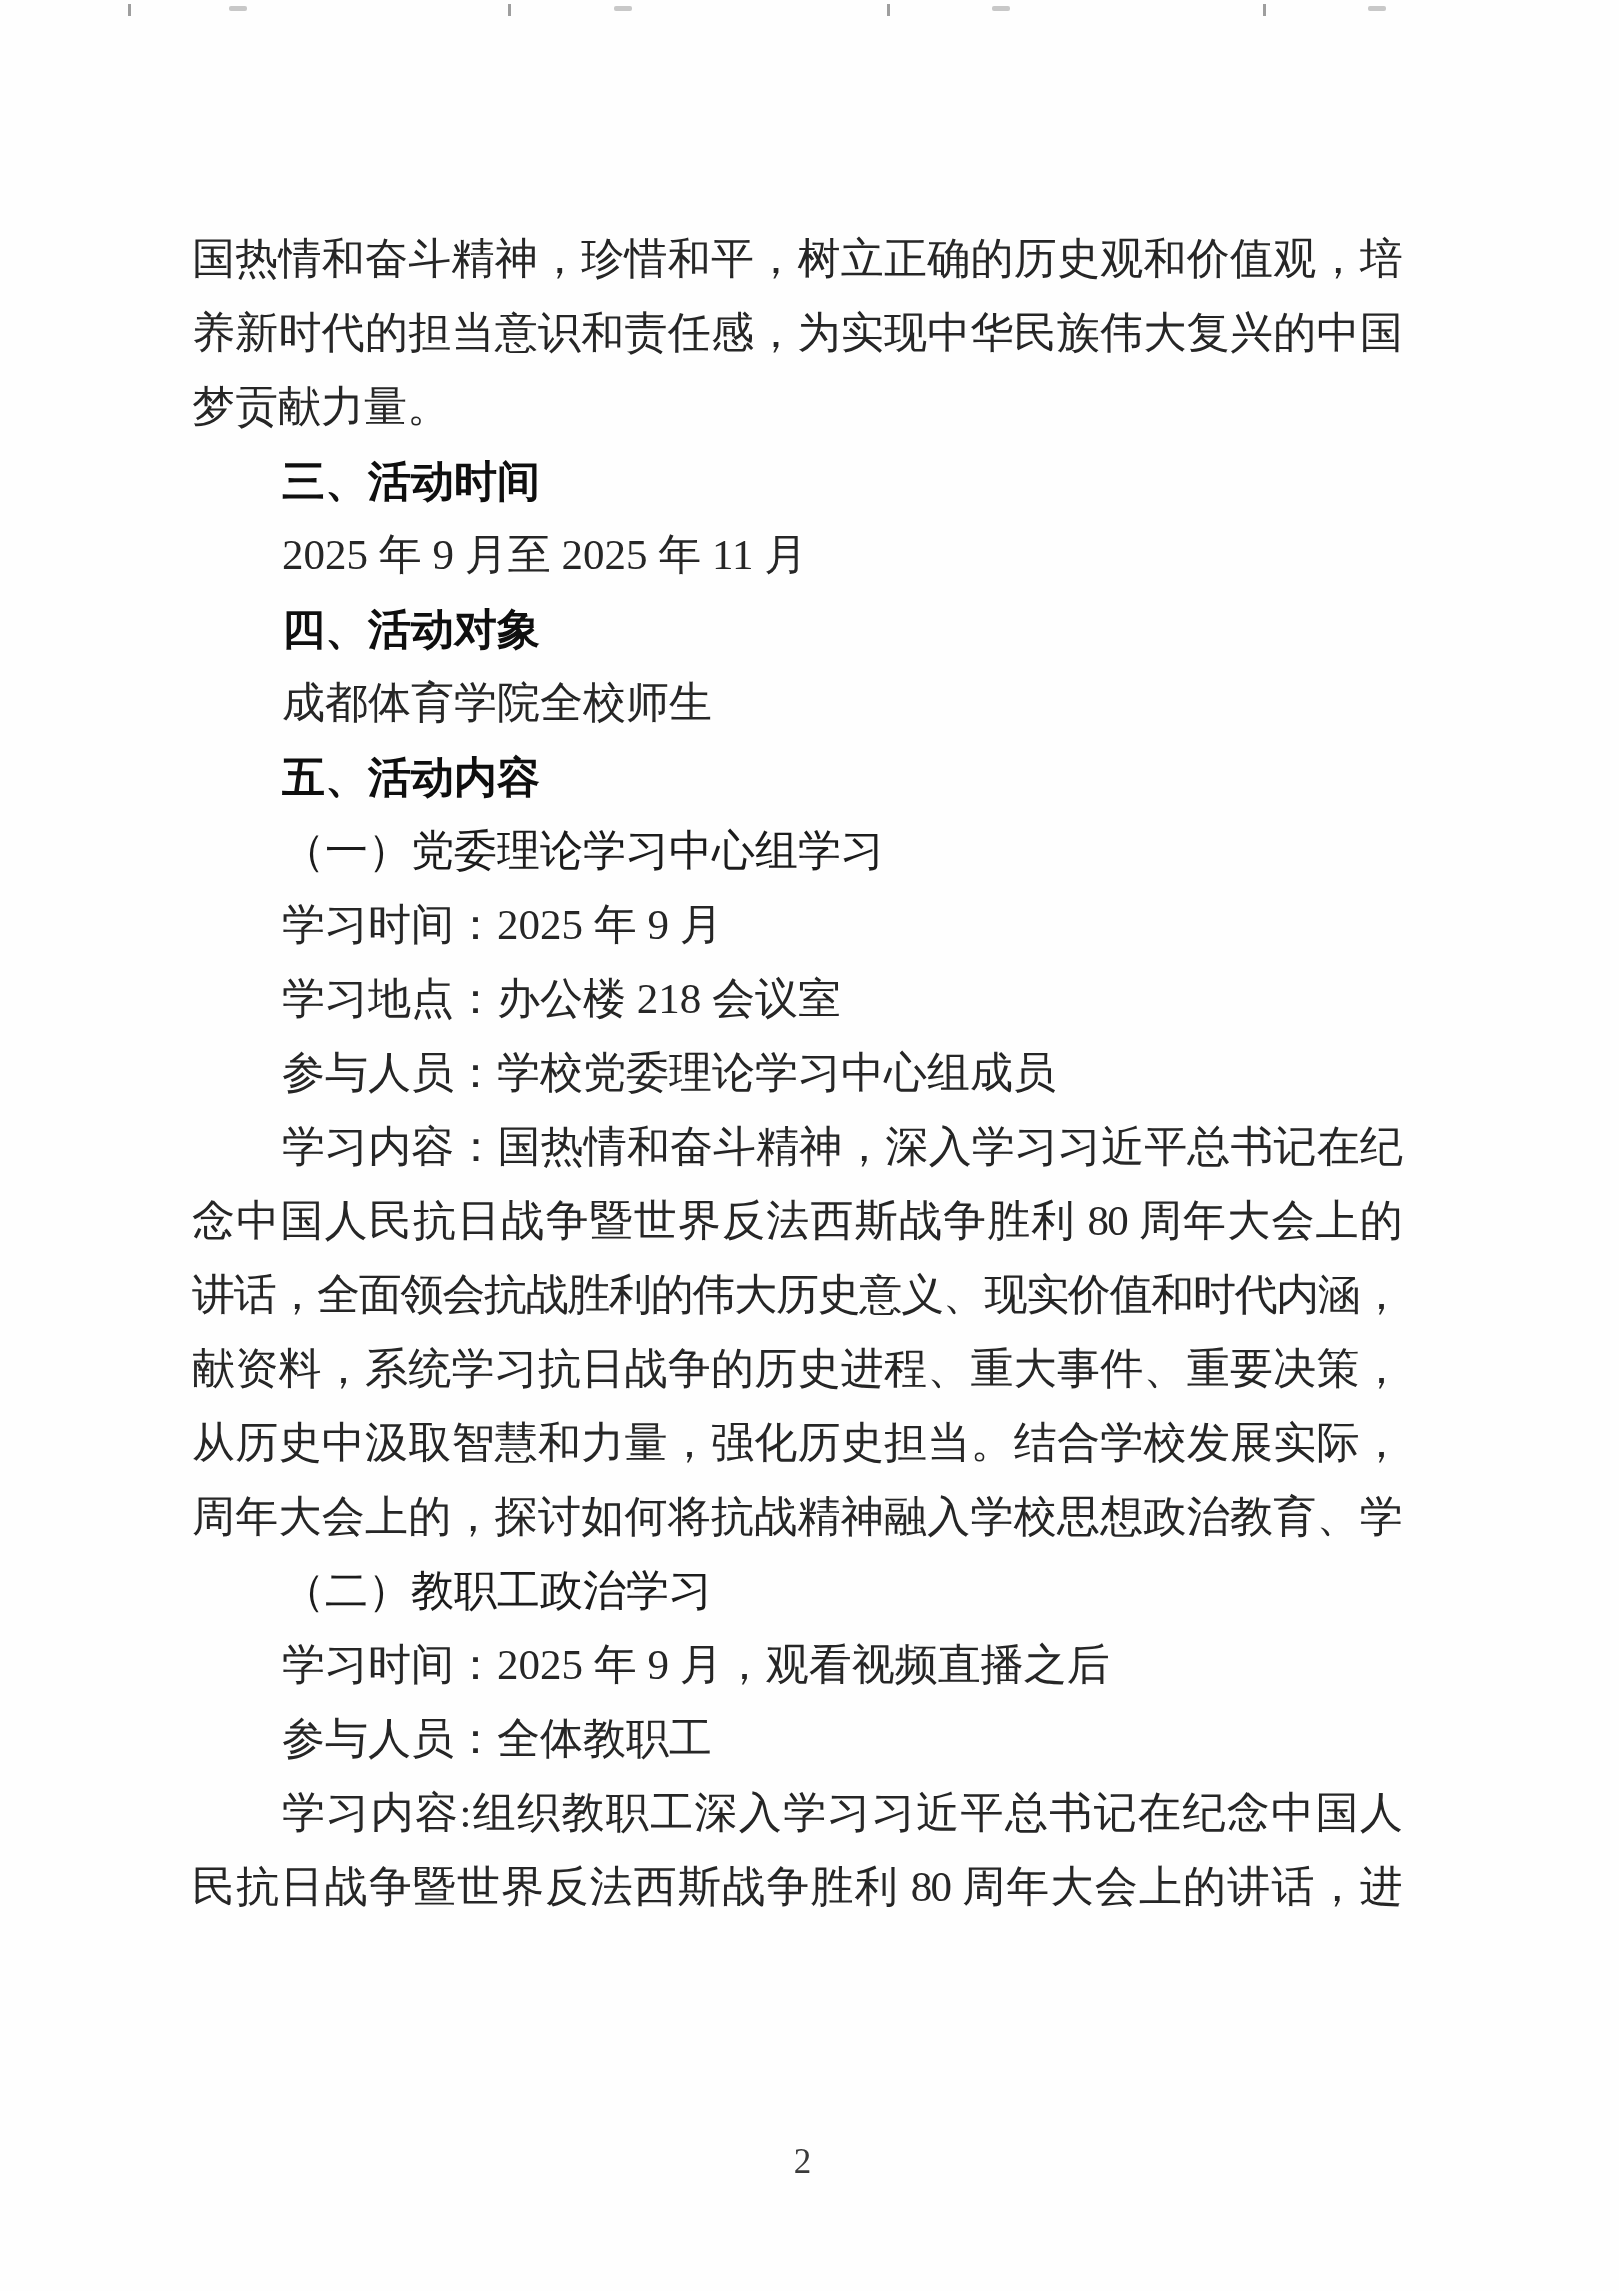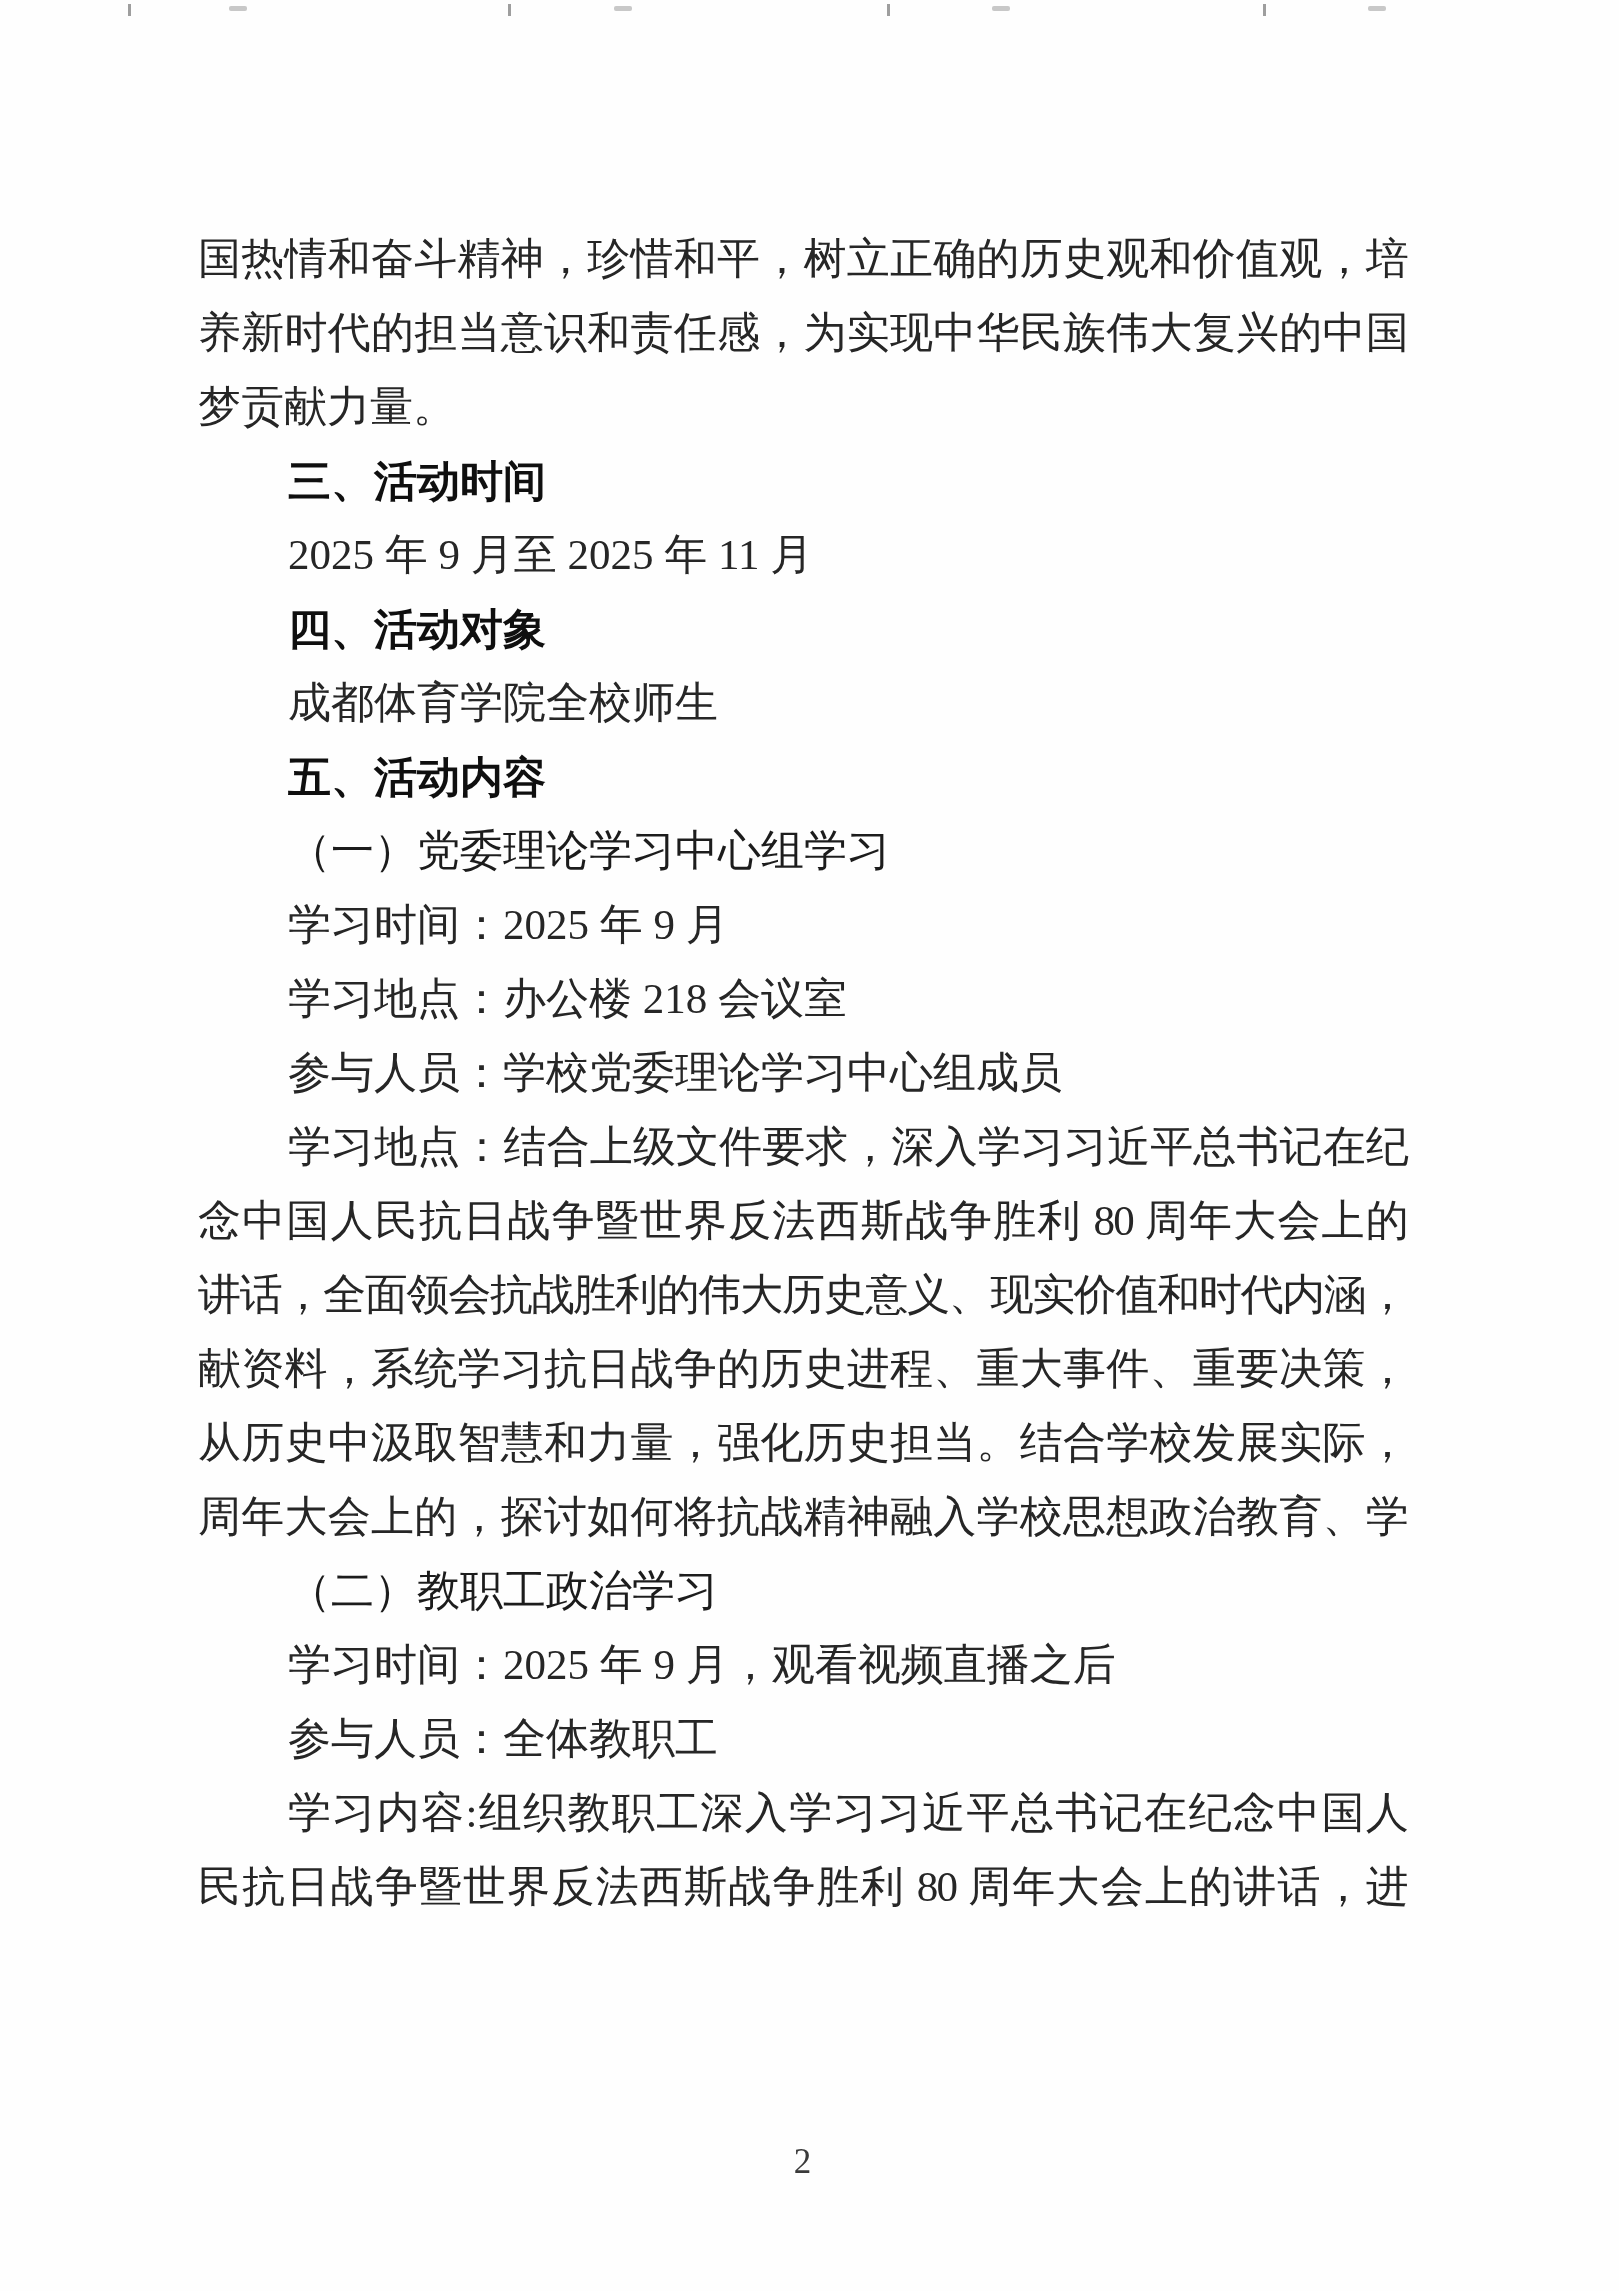--- a/index.html
+++ b/index.html
@@ -21,21 +21,21 @@
     background: #6a6a6a; opacity: 0.65;
   }
   .scan-dash {
     position: absolute; top: 5.9px;
     width: 17.6px; height: 4.9px;
     background: #9a9a9a; opacity: 0.55;
     border-radius: 2px;
   }
   .textblock {
     position: absolute;
-    left: 198px; top: 222px;
+    left: 192px; top: 222px;
     width: 1209px;
   }
   .line {
     font-size: 43px;
     height: 74px;
     line-height: 74px;
     color: #262626;
     white-space: nowrap;
   }
   .justify {
@@ -83,21 +83,21 @@
     <div class="line">梦贡献力量。</div>
     <div class="line heading indent">三、活动时间</div>
     <div class="line indent">2025 年 9 月至 2025 年 11 月</div>
     <div class="line heading indent">四、活动对象</div>
     <div class="line indent">成都体育学院全校师生</div>
     <div class="line heading indent">五、活动内容</div>
     <div class="line subhead indent">（一）党委理论学习中心组学习</div>
     <div class="line indent">学习时间：2025 年 9 月</div>
     <div class="line indent">学习地点：办公楼 218 会议室</div>
     <div class="line indent">参与人员：学校党委理论学习中心组成员</div>
-    <div class="line justify indent">学习地点：结合上级文件要求，深入学习习近平总书记在纪</div>
+    <div class="line justify indent">学习内容：国热情和奋斗精神，深入学习习近平总书记在纪</div>
     <div class="line justify">念中国人民抗日战争暨世界反法西斯战争胜利 80 周年大会上的</div>
     <div class="line justify">讲话，全面领会抗战胜利的伟大历史意义、现实价值和时代内涵，</div>
     <div class="line justify">献资料，系统学习抗日战争的历史进程、重大事件、重要决策，</div>
     <div class="line justify">从历史中汲取智慧和力量，强化历史担当。结合学校发展实际，</div>
     <div class="line justify">周年大会上的，探讨如何将抗战精神融入学校思想政治教育、学</div>
     <div class="line subhead indent">（二）教职工政治学习</div>
     <div class="line indent">学习时间：2025 年 9 月，观看视频直播之后</div>
     <div class="line indent">参与人员：全体教职工</div>
     <div class="line justify indent">学习内容:组织教职工深入学习习近平总书记在纪念中国人</div>
     <div class="line justify">民抗日战争暨世界反法西斯战争胜利 80 周年大会上的讲话，进</div>

